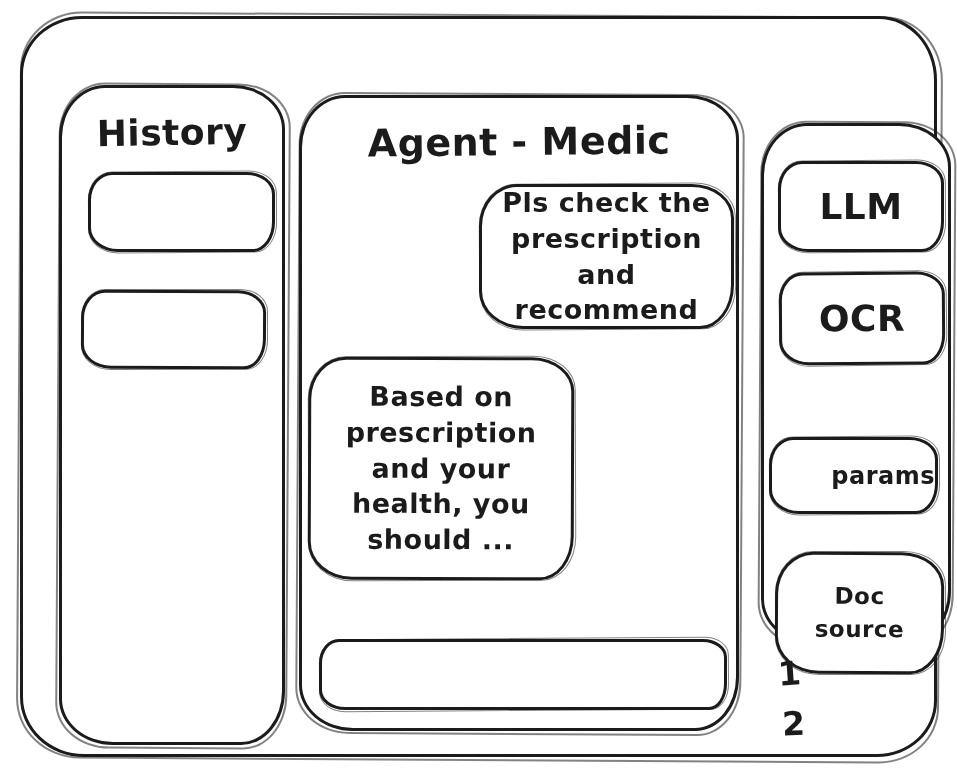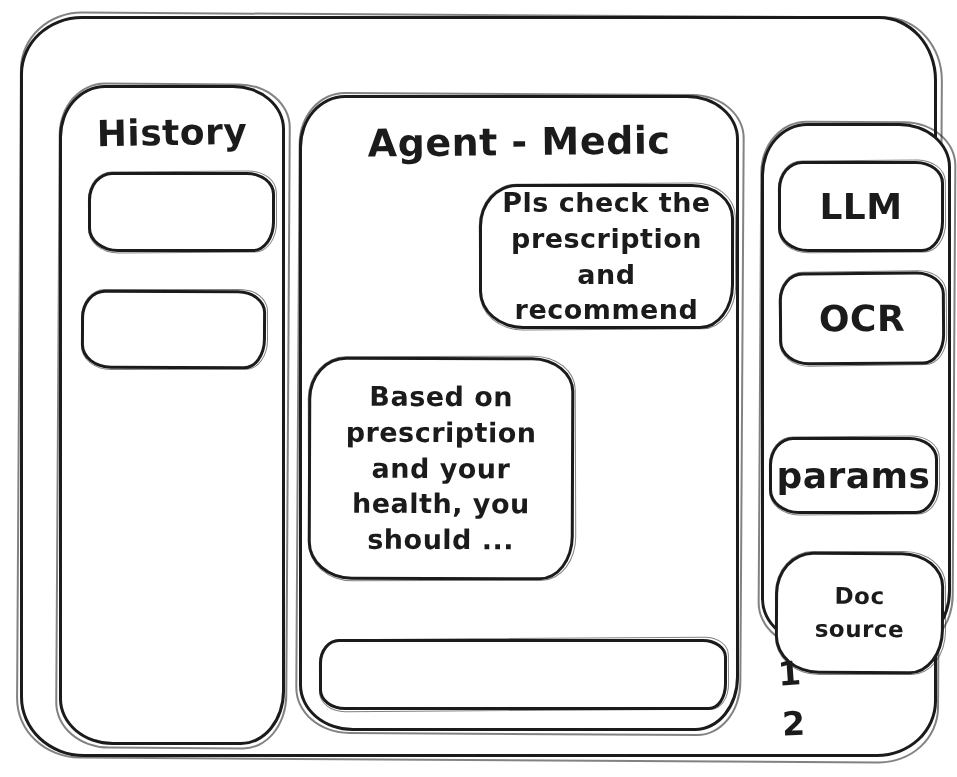--- a/index.html
+++ b/index.html
@@ -72,21 +72,21 @@
   }
 
   
   .tools{left:738px;top:82px;width:190px;height:522px;margin-top:22px;}
   .tool-btn{
     display:flex;align-items:center;justify-content:center;
     text-align:center;cursor:pointer;
   }
   .btn-llm{left:14px;top:35px;width:166px;height:91px;font-size:36px;}
   .btn-ocr{left:15px;top:146px;width:166px;height:93px;font-size:36px;transform:rotate(-.4deg);}
-  .btn-params{left:5px;top:311px;width:169px;height:77px;font-size:36px;}
+  .btn-params{left:5px;top:311px;width:169px;height:77px;font-size:24px;justify-content:flex-end;}
   .btn-doc{left:11px;top:426px;width:169px;height:122px;font-size:23px;line-height:1.45;padding:16px 14px;transform:rotate(.3deg);}
 
   .doc-num{
     position:absolute;font-size:33px;font-weight:bold;cursor:pointer;
   }
   .doc-num-1{left:14px;top:528px;transform:rotate(-4deg);}
   .doc-num-2{left:18px;top:578px;transform:rotate(-2deg);}
 </style>
 </head>
 <body>

